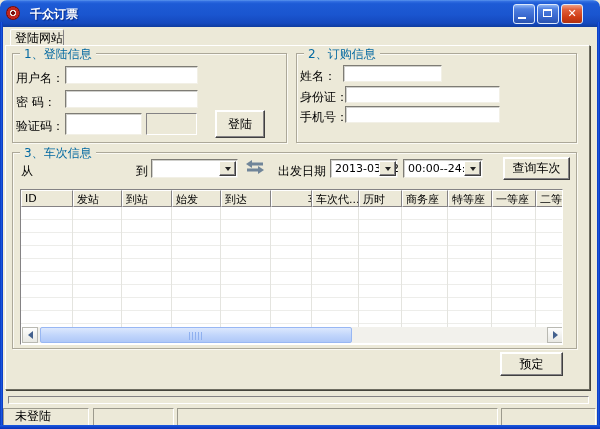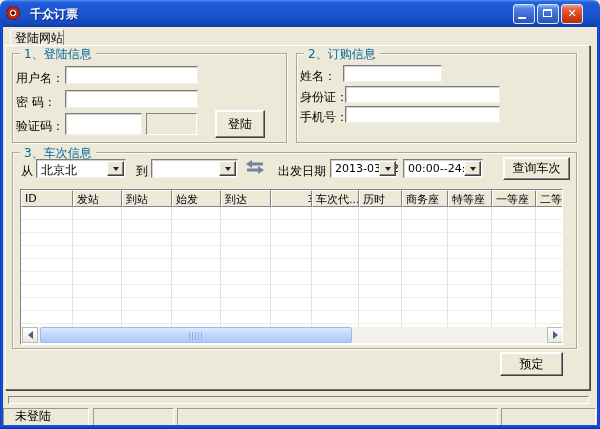--- a/index.html
+++ b/index.html
@@ -120,26 +120,20 @@
   <input class="tinput" style="left: 343px; top: 65px; width: 99px; height: 17px;" value="">
   <div class="lbl" style="left:300px;top:89px;">身份证：</div>
   <input class="tinput" style="left: 345px; top: 86px; width: 155px; height: 17px;" value="">
   <div class="lbl" style="left:300px;top:109px;">手机号：</div>
   <input class="tinput" style="left: 345px; top: 106px; width: 155px; height: 17px;" value="">
 
   <div class="group" style="left:12px;top:152px;width:565px;height:197px;">
     <div class="group-title">3、车次信息</div>
   </div>
   <div class="lbl" style="left:21px;top:163px;">从</div>
-  <div class="combo" style="left:36px;top:159px;width:90px;height:19px;">
-    <div class="val">北京北</div>
-    <div class="drop">
-        <div class="tri-down"></div>
-      </div>
-  </div>
   <div class="lbl" style="left:136px;top:163px;">到</div>
   <div class="combo" style="left:151px;top:159px;width:87px;height:19px;">
     <div class="val"></div>
     <div class="drop">
         <div class="tri-down"></div>
       </div>
   </div>
   <svg id="swap-icon" viewBox="0 0 18 14">
     <polygon points="17,2.5 6,2.5 6,0 0,4 6,8 6,5.5 17,5.5" fill="#708599"></polygon>
     <polygon points="1,8.5 12,8.5 12,6 18,10 12,14 12,11.5 1,11.5" fill="#708599"></polygon>

